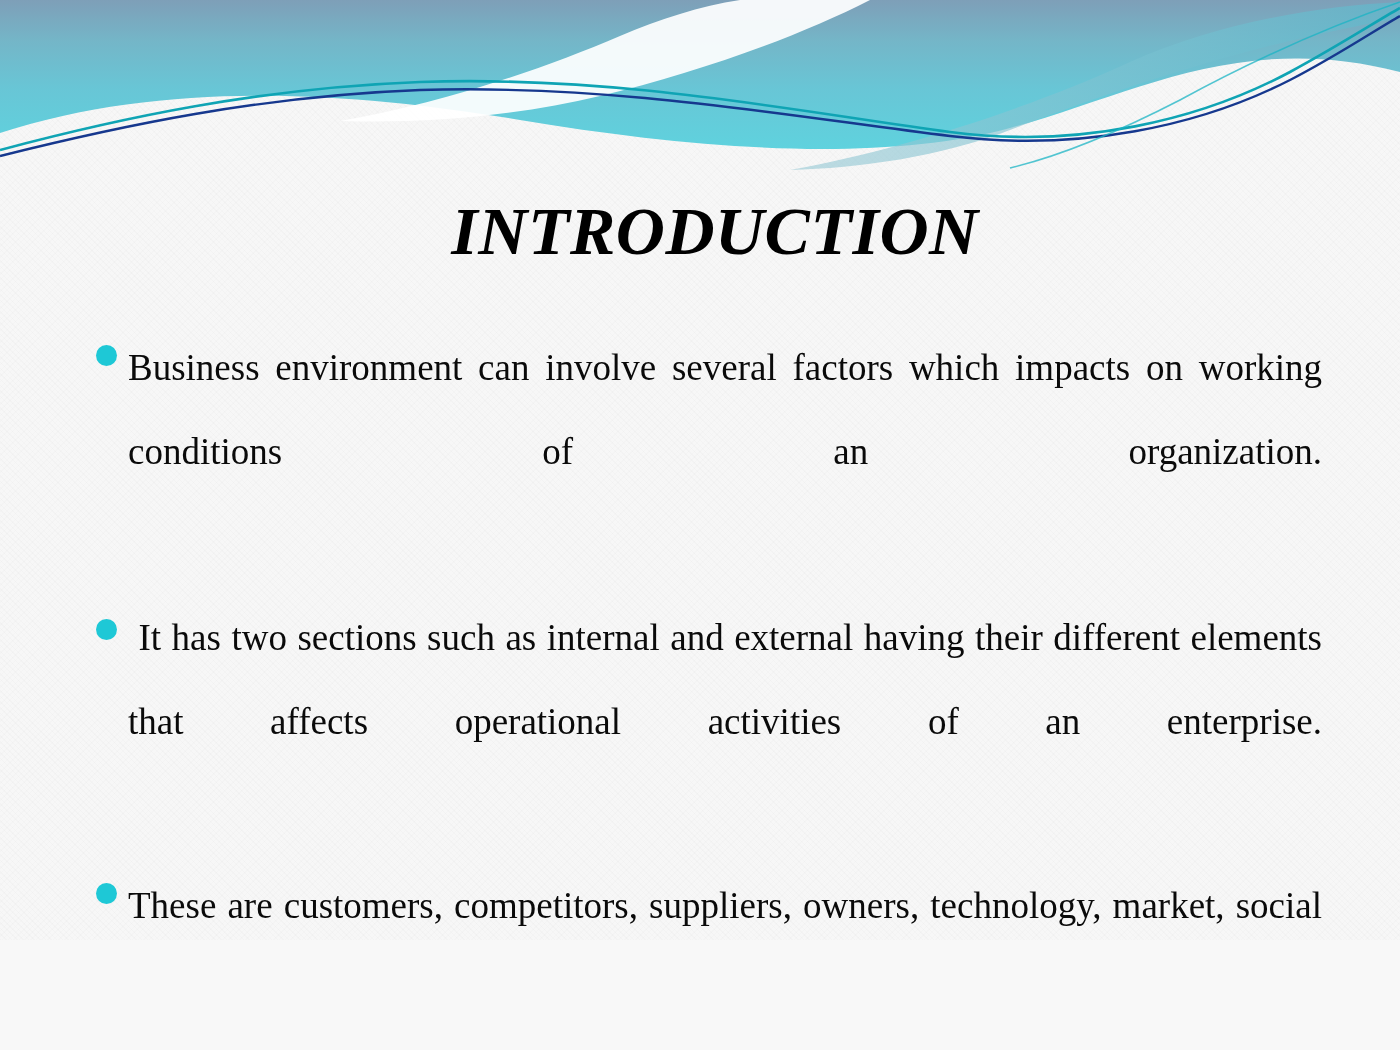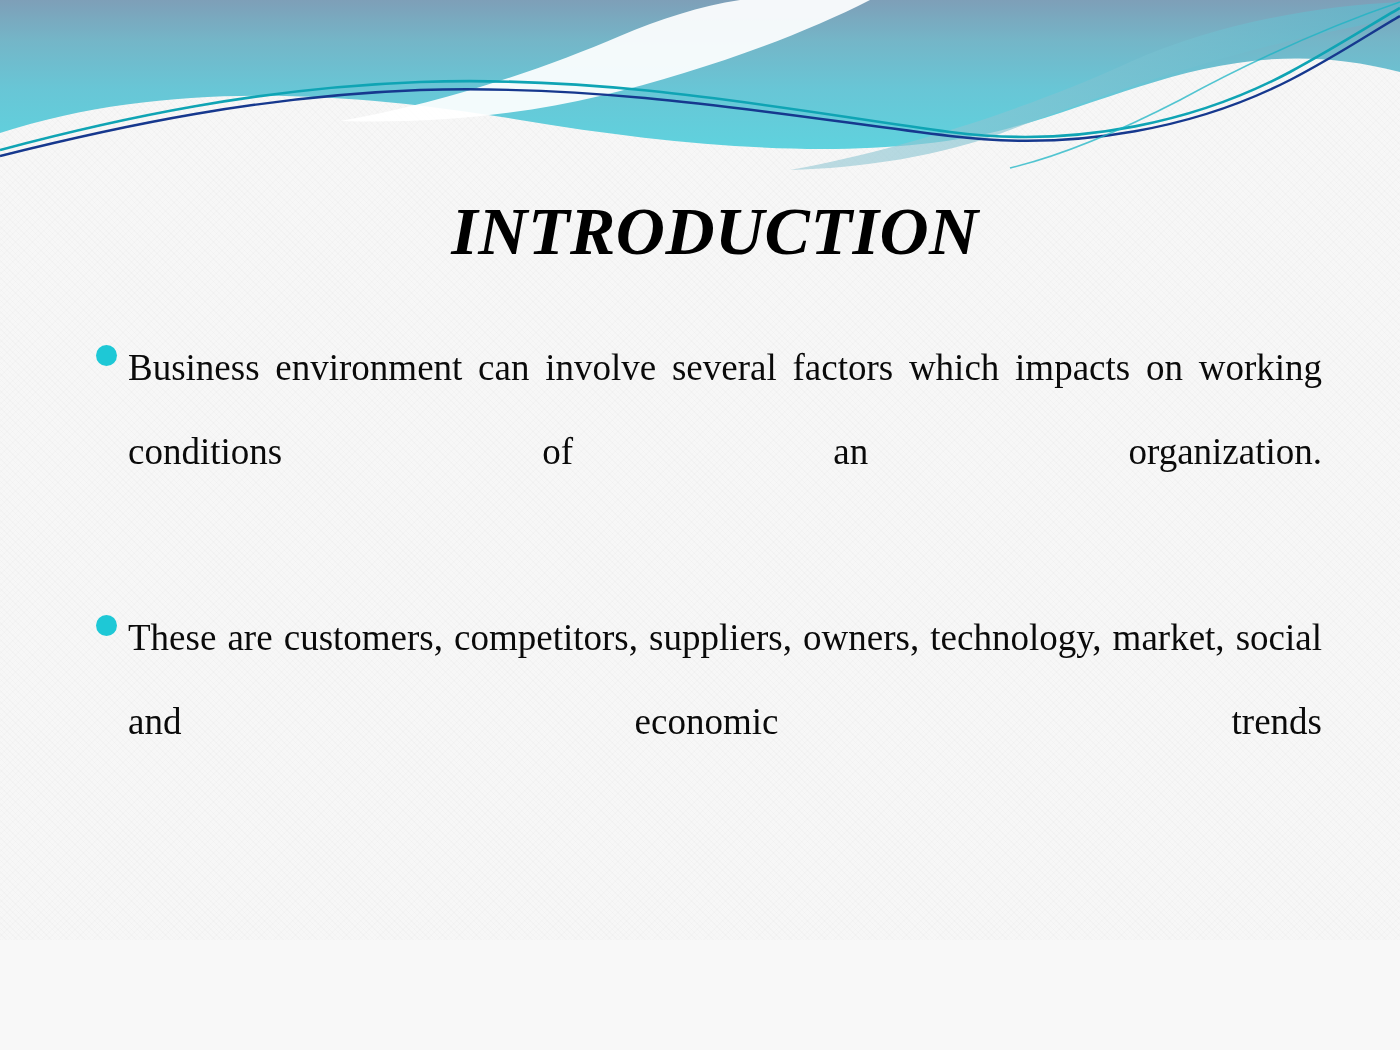--- a/index.html
+++ b/index.html
@@ -186,20 +186,24 @@
     <h1 class="slide-title">INTRODUCTION</h1>
   </div>
 
   <div class="body-area">
 
     <div class="bullet-row b1">
       <span class="bullet-dot"></span>
       <span class="bullet-text">Business environment can involve several factors which impacts on working conditions of an organization.</span>
     </div>
 
+    <div class="bullet-row b2">
+      <span class="bullet-dot"></span>
+      <span class="bullet-text"> It has two sections such as internal and external having their different elements that affects operational activities of an enterprise.</span>
+    </div>
 
     <div class="bullet-row b3">
       <span class="bullet-dot"></span>
       <span class="bullet-text">These are customers, competitors, suppliers, owners, technology, market, social and economic trends</span>
     </div>
 
   </div>
 </div>
 
 </body></html>

